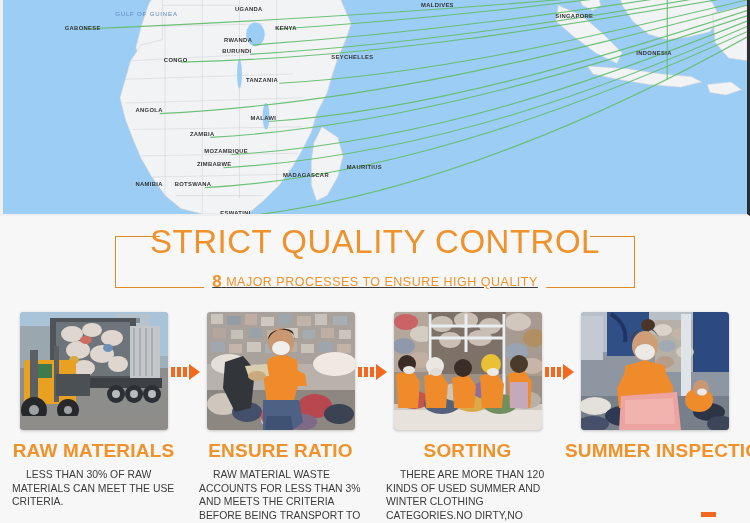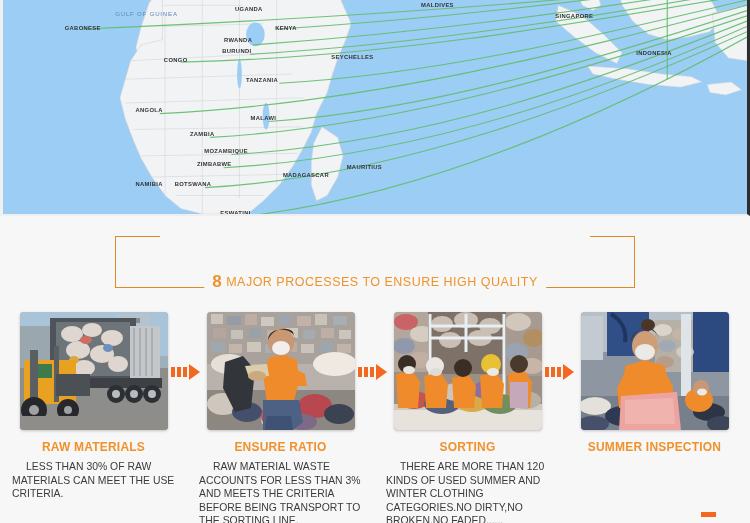--- a/index.html
+++ b/index.html
@@ -46,41 +46,41 @@
     top:8px; width:430px; height:16px; background:#f7f7f7;
   }
   .main-title {
     position:absolute; left:0; right:0; top:0; text-align:center;
     font-size:33px; line-height:40px; font-weight:400;
     color:#f0922b; letter-spacing:.5px;
     font-family:"Liberation Sans", sans-serif;
   }
   .sub-wrap {
     position:absolute; left:50%; transform:translateX(-50%);
-    bottom:6px; background:#f7f7f7; padding:0 8px; white-space:nowrap;
+    bottom:6px; background:#f7f7f7; padding:0 8px; white-space:nowrap;text-decoration:underline;
   }
   .sub-num { font-size:17px; color:#f0922b; font-weight:600; vertical-align:-1px; }
   .sub-text { font-size:12.5px; color:#f0922b; letter-spacing:.5px; }
 
   
   .process-row {
     position:absolute; left:0; top:308px; width:750px; height:215px;
     display:flex; align-items:flex-start;
   }
   .cell { position:relative; width:187px; padding:0 4px; }
   .photo {
     position:relative; width:148px; height:118px; margin:4px auto 0;
     border-radius:4px; overflow:hidden;
     box-shadow:0 1px 3px rgba(0,0,0,.22);
     background:#ccc;
   }
   .photo svg { display:block; width:100%; height:100%; }
   .cell-title {
     margin-top:10px; text-align:center;
-    font-size:12px; font-weight:700; color:#f0922b;
+    font-size:19px; font-weight:700; color:#f0922b;
     letter-spacing:.2px; white-space:nowrap;
   }
   .cell-body {
     margin-top:6px; padding:0 8px;
     font-size:10.4px; line-height:13.6px; color:#3b3b3b;
     text-indent:14px; text-align:left;
   }
   .cell-body p { text-indent:14px; }
   .cell-body p + p { text-indent:14px; }
 
@@ -192,20 +192,21 @@
           <text x="490" y="42" class="map-label" text-anchor="middle">INDONESIA</text>
           <text x="338" y="167" class="map-label ocean" text-anchor="middle">INDIAN OCEAN</text>
         </g>
     </svg>
   </div>
 
   <div class="title-block">
     <div class="title-inner">
       <div class="bracket"></div>
       <div class="bracket-top-gap"></div>
+      <div class="main-title">STRICT QUALITY CONTROL</div>
       <div class="sub-wrap">
         <span class="sub-num">8</span>
         <span class="sub-text">MAJOR PROCESSES TO ENSURE HIGH QUALITY</span>
       </div>
     </div>
   </div>
 
   <div class="process-row">
 
     <div class="cell">

